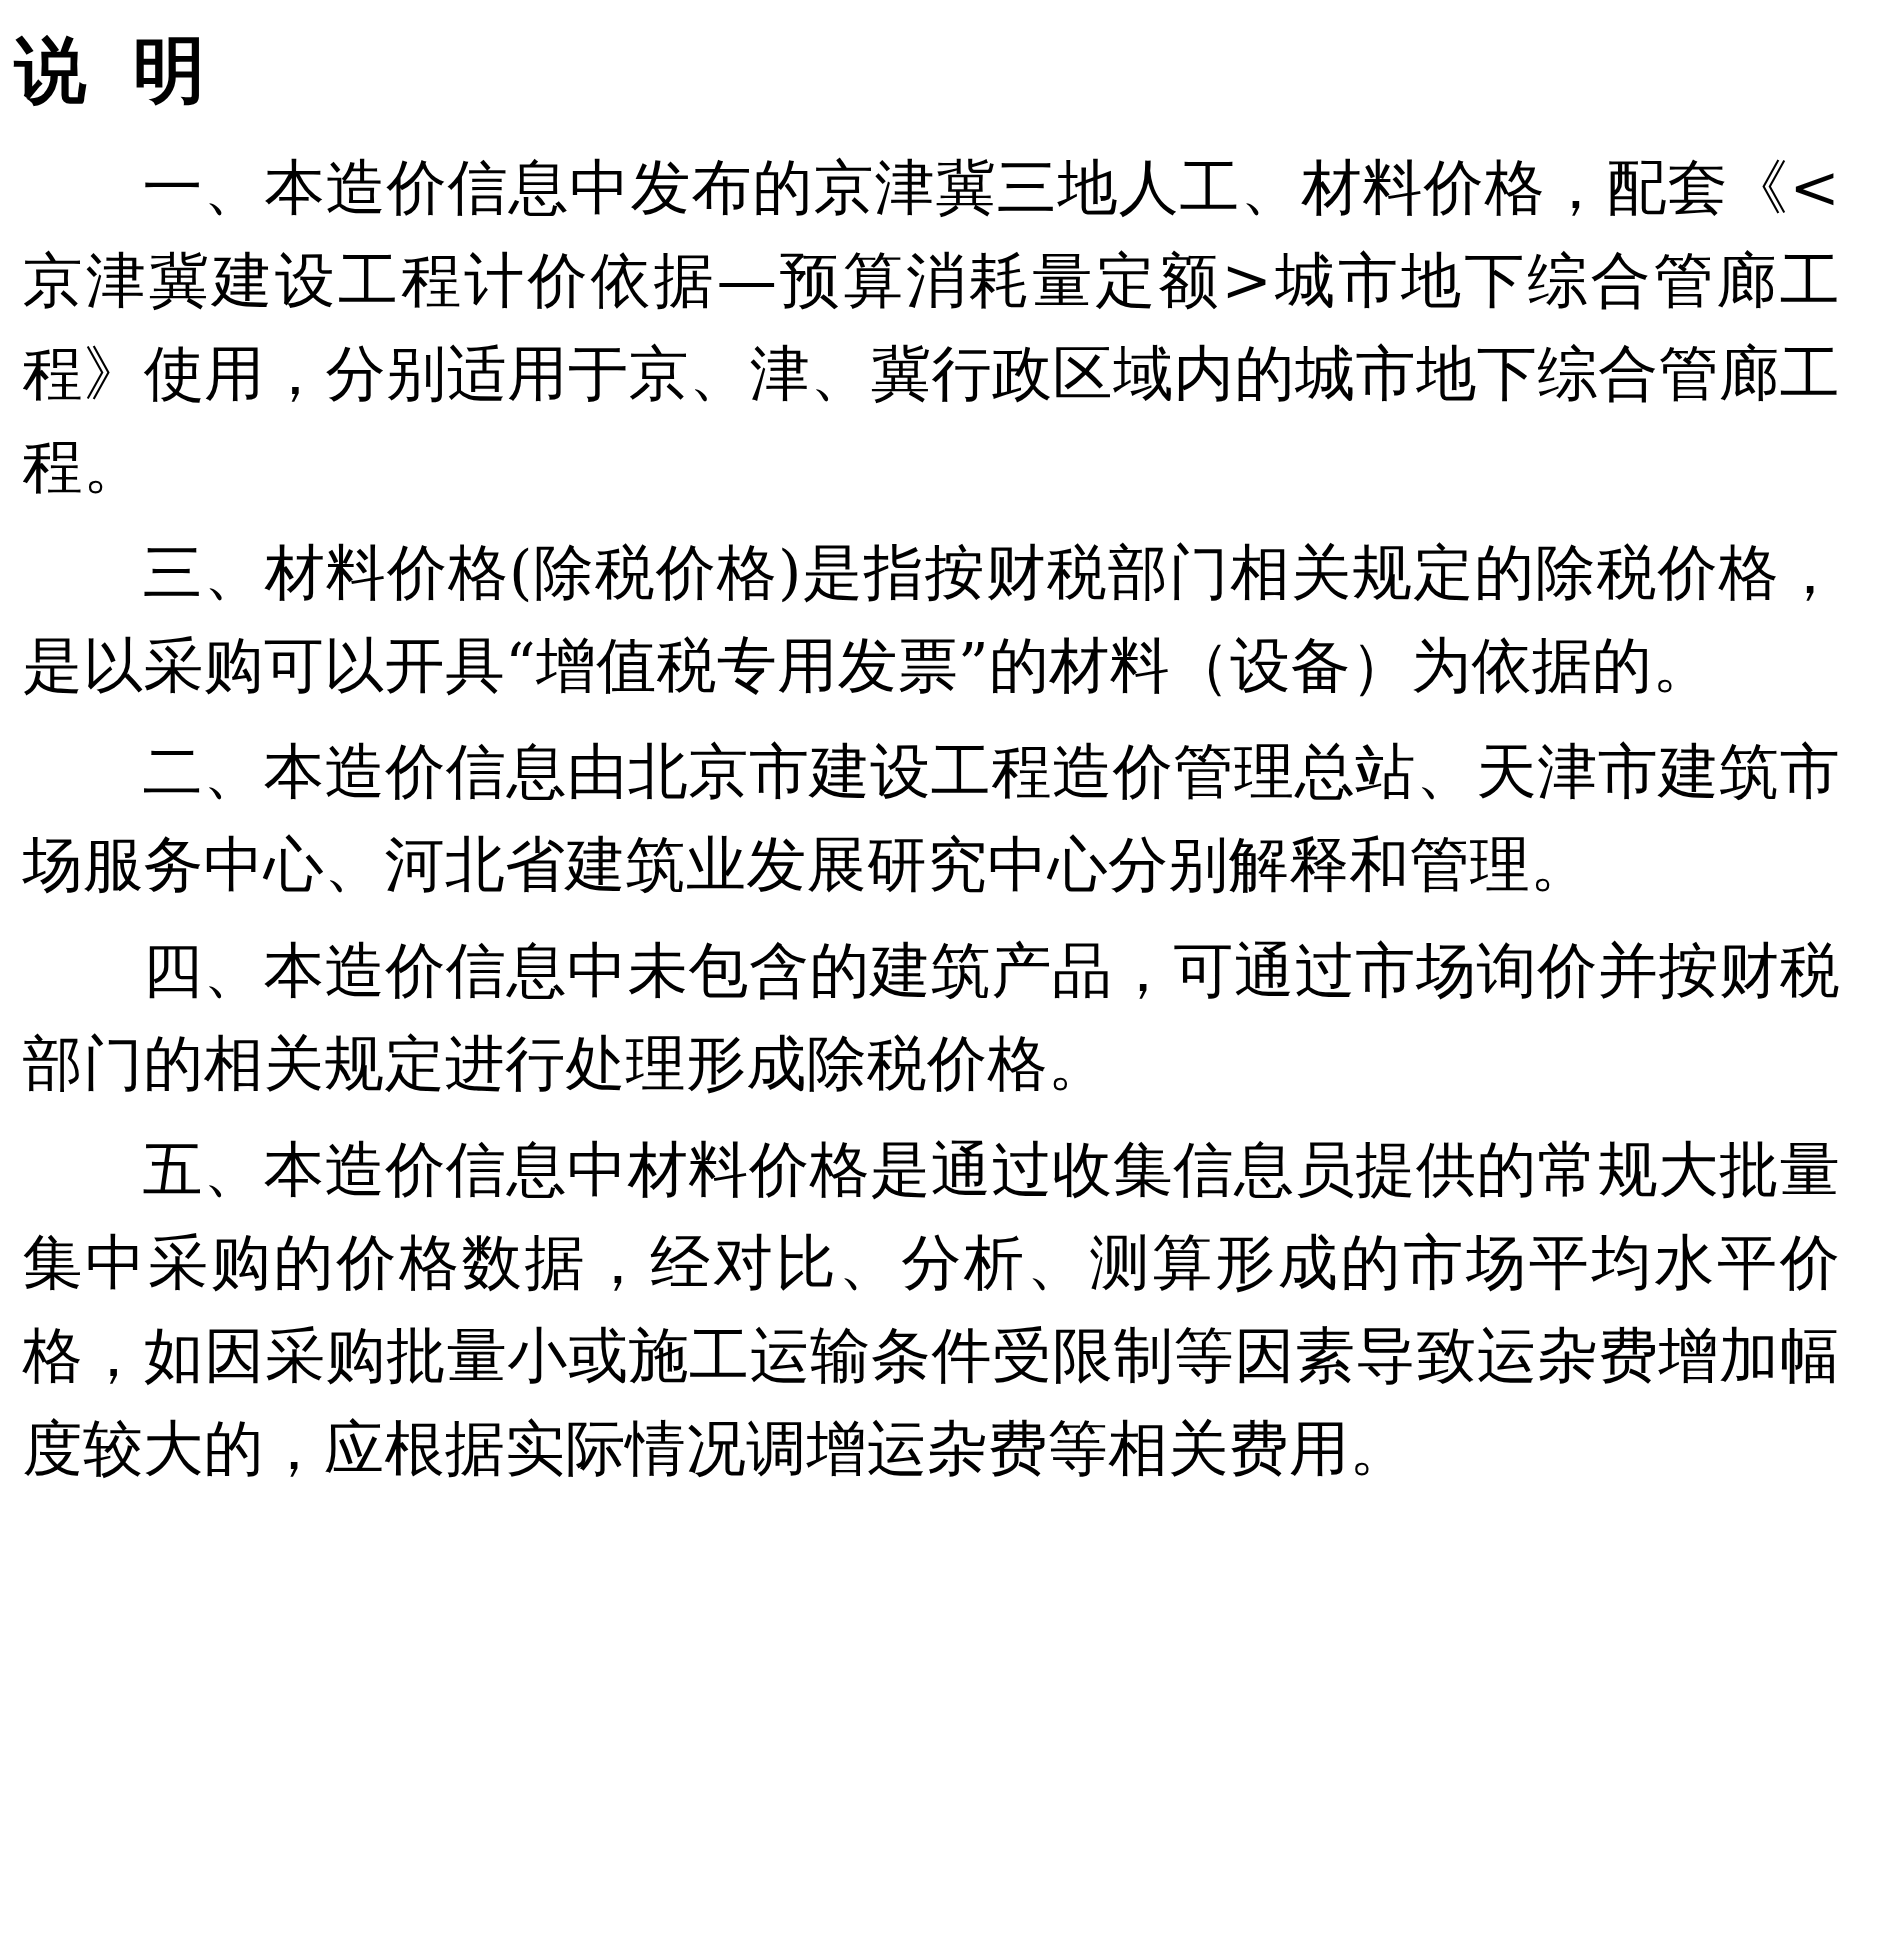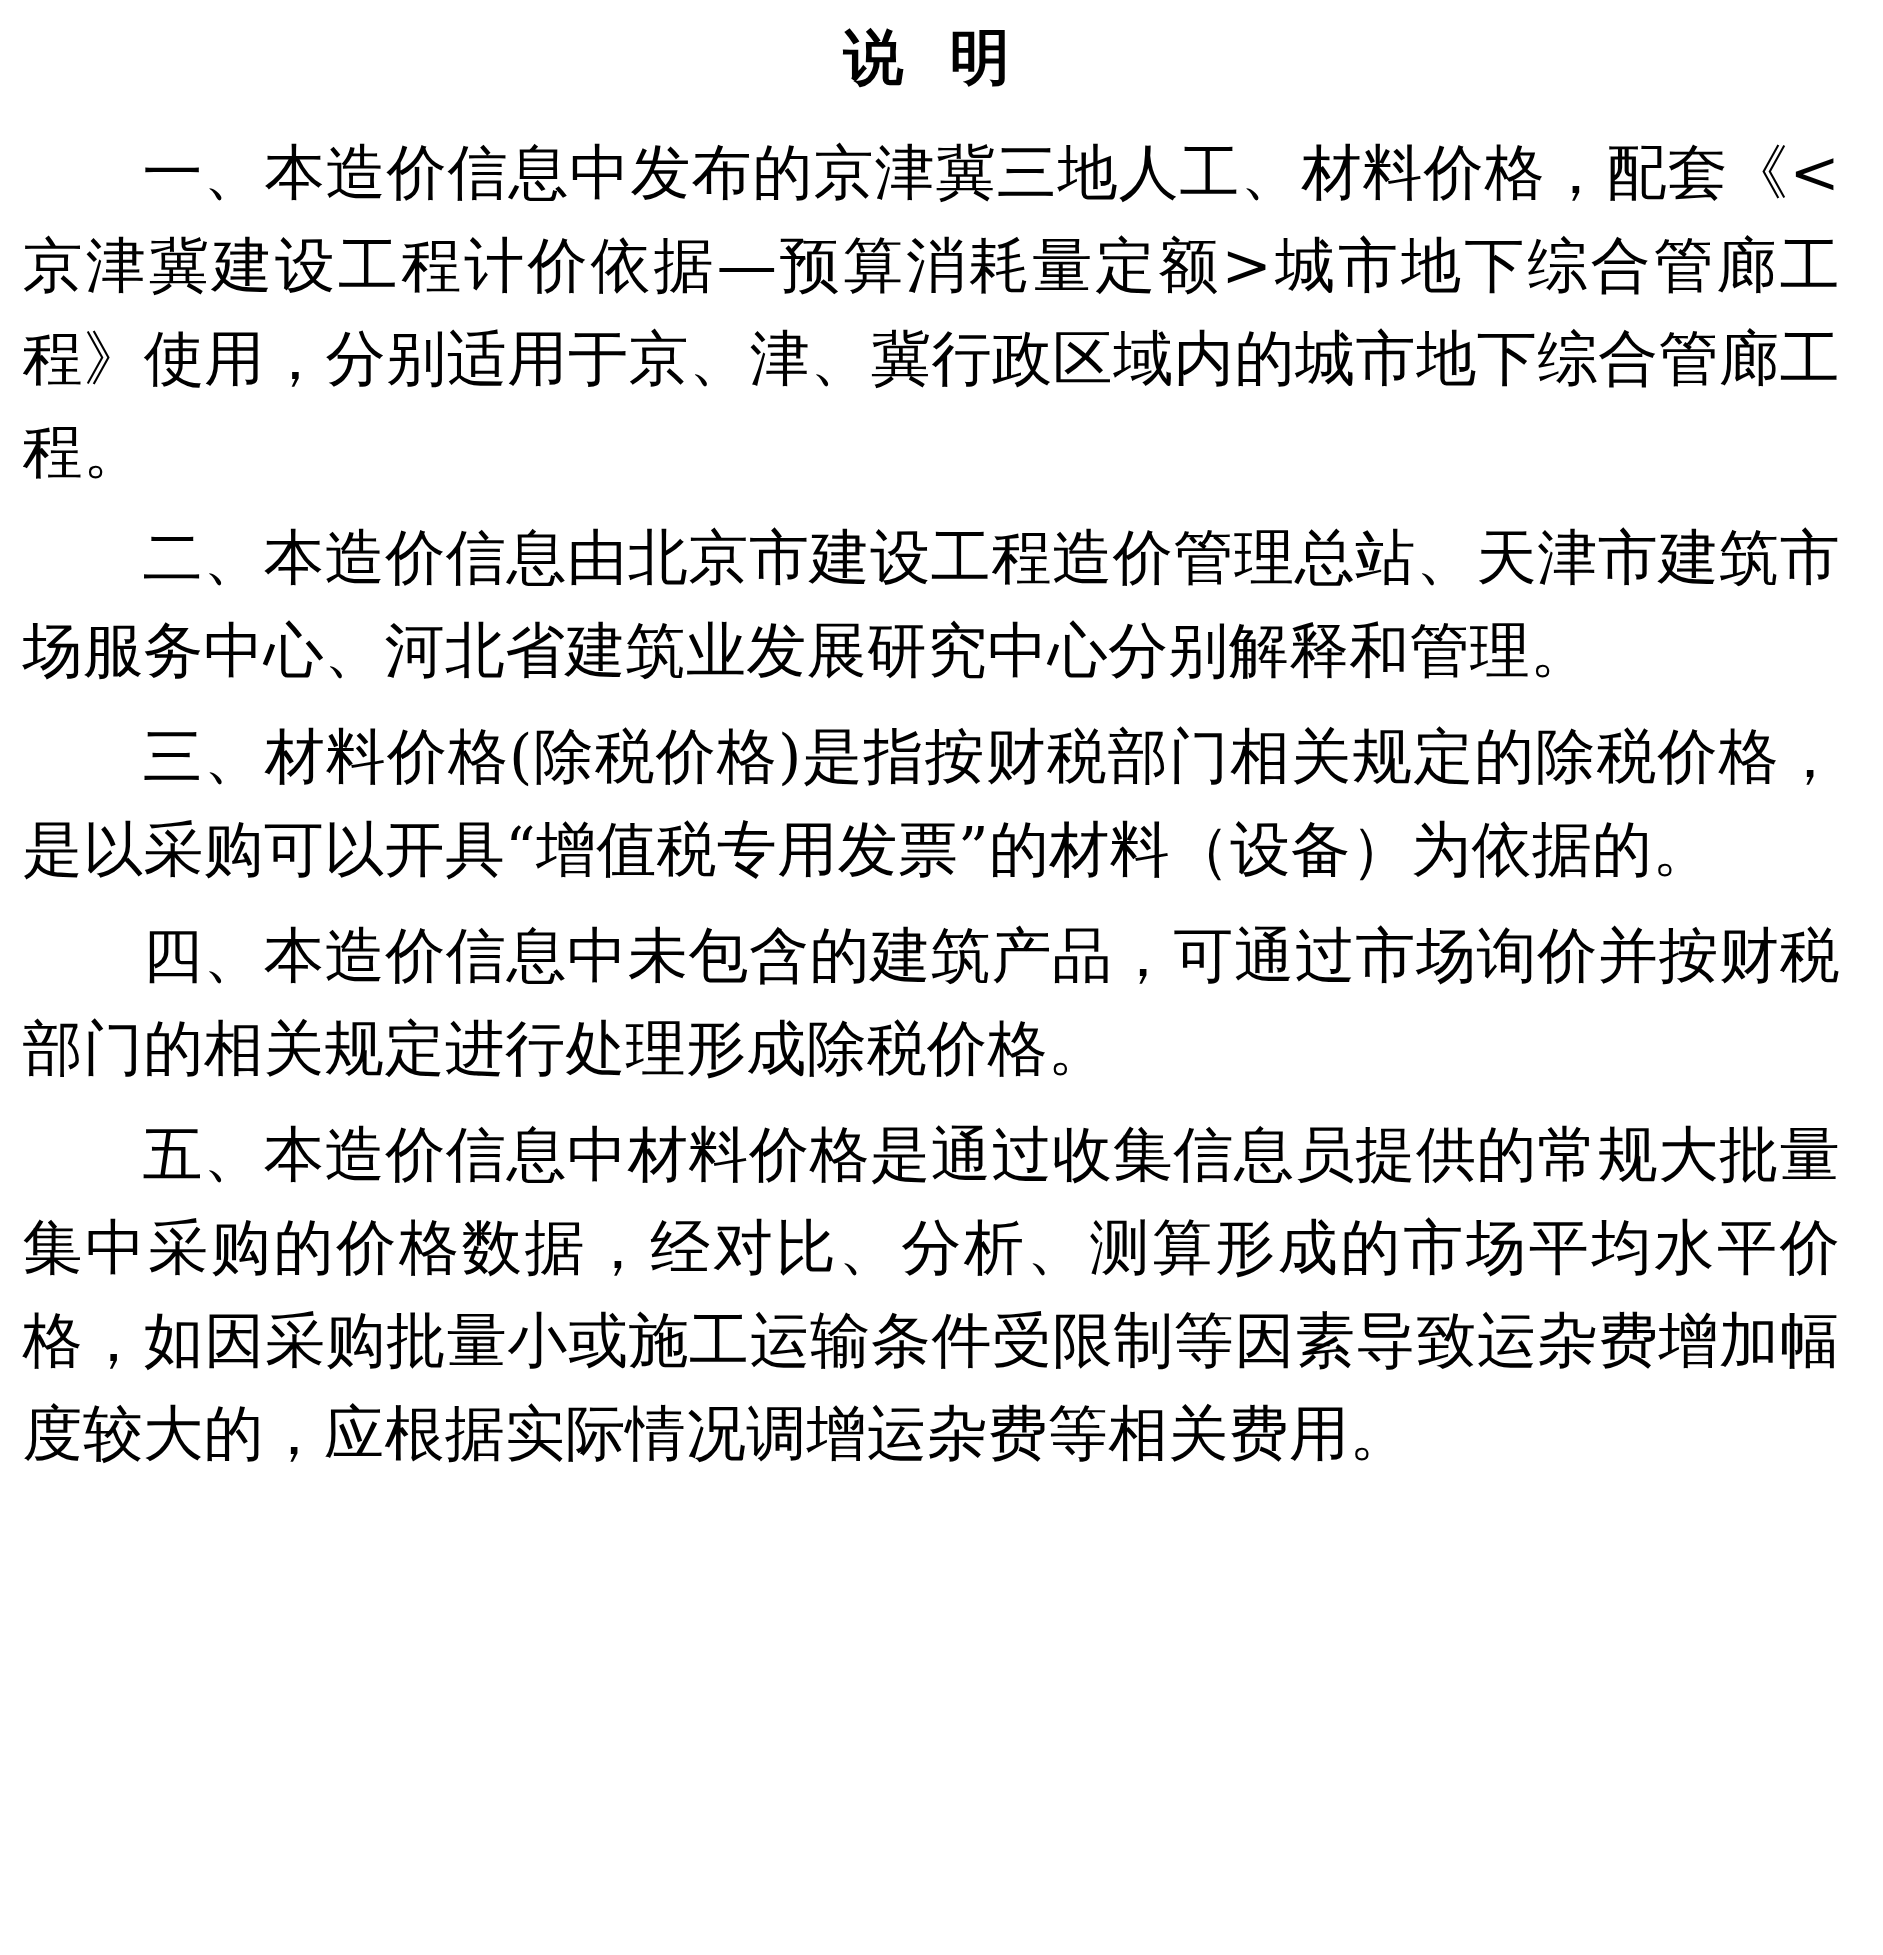--- a/index.html
+++ b/index.html
@@ -15,27 +15,26 @@
     color: #000000;
     -webkit-font-smoothing: antialiased;
   }
   .page {
     box-sizing: border-box;
     width: 1884px;
     min-height: 1955px;
     padding: 25px 44px 0 14.6px;
   }
   .doc-title {
-    text-align: center;
-    font-size: 60px;
+    font-size: 72px;
     font-weight: 700;
     line-height: 1.25;
     letter-spacing: 0.02em;
     margin: 0 0 26px 0;
-    font-family: Liberation Mono, monospace;
+    font-family: Liberation Sans, sans-serif;
   }
   .doc-title .title-gap {
     display: inline-block;
     width: 45px;
   }
   .body-text {
     margin: 0;
   }
   .para {
     font-size: 60px;
@@ -56,20 +55,20 @@
 <body>
 
 <div class="page">
 
   <h1 class="doc-title">
     <span>说</span><span class="title-gap"></span><span>明</span>
   </h1>
 
   <div class="body-text">
     <p class="para">一、本造价信息中发布的京津冀三地人工、材料价格，配套《&lt;京津冀建设工程计价依据—预算消耗量定额&gt;城市地下综合管廊工程》使用，分别适用于京、津、冀行政区域内的城市地下综合管廊工程。</p>
+    <p class="para">三、材料价格(除税价格)是指按财税部门相关规定的除税价格，是以采购可以开具“增值税专用发票”的材料（设备）为依据的。</p>
     <p class="para">二、本造价信息由北京市建设工程造价管理总站、天津市建筑市场服务中心、河北省建筑业发展研究中心分别解释和管理。</p>
-    <p class="para">三、材料价格(除税价格)是指按财税部门相关规定的除税价格，是以采购可以开具“增值税专用发票”的材料（设备）为依据的。</p>
     <p class="para">四、本造价信息中未包含的建筑产品，可通过市场询价并按财税部门的相关规定进行处理形成除税价格。</p>
     <p class="para">五、本造价信息中材料价格是通过收集信息员提供的常规大批量集中采购的价格数据，经对比、分析、测算形成的市场平均水平价格，如因采购批量小或施工运输条件受限制等因素导致运杂费增加幅度较大的，应根据实际情况调增运杂费等相关费用。</p>
   </div>
 
 </div>
 
 
 </body></html>

